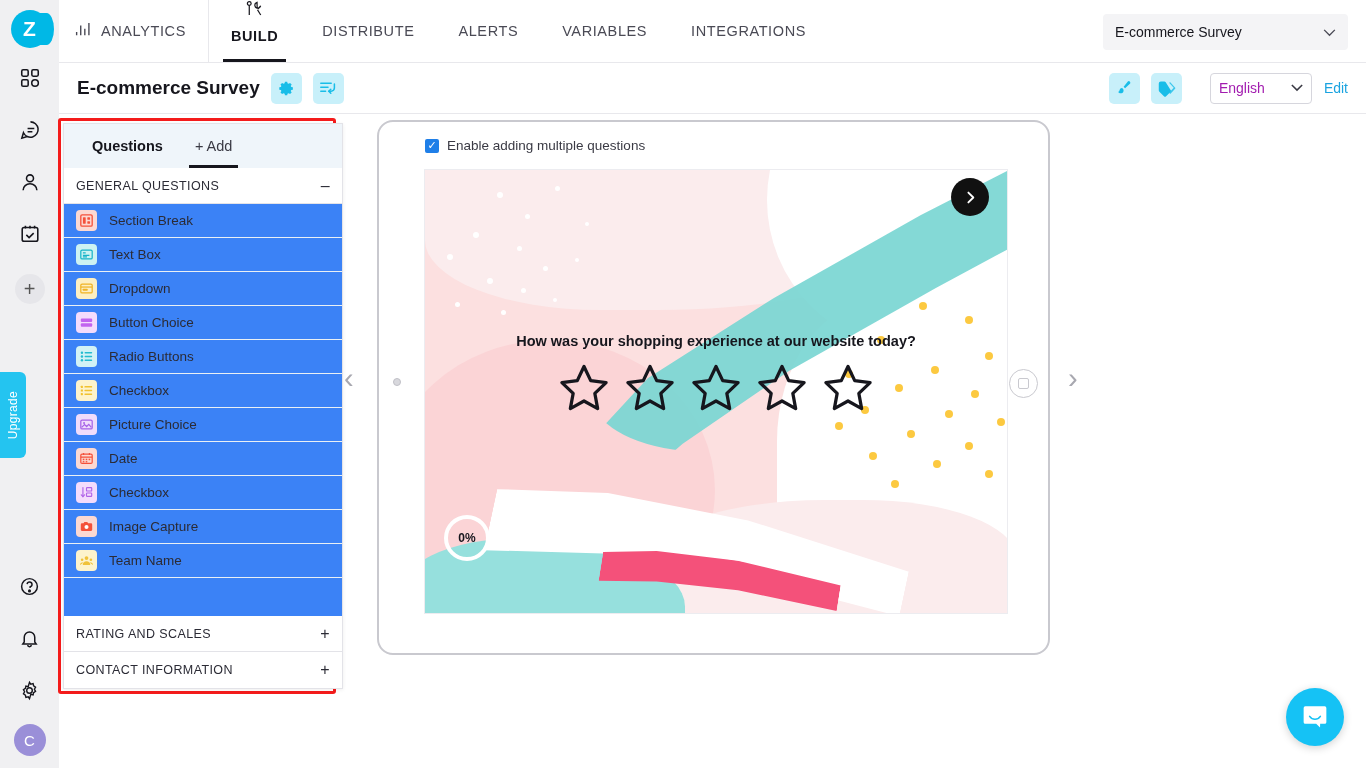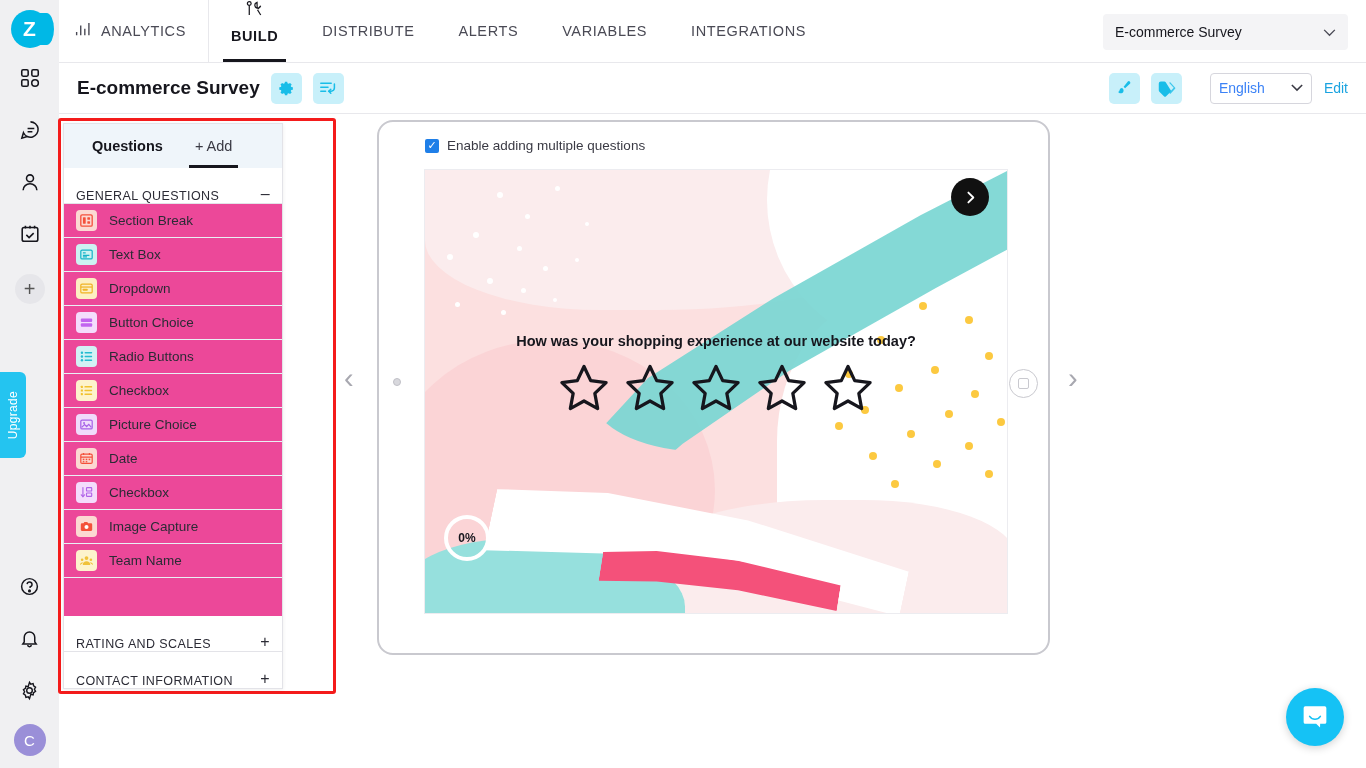--- a/index.html
+++ b/index.html
@@ -101,52 +101,52 @@
     display: flex; align-items: center; justify-content: center;
     margin-left: 11px; cursor: pointer;
   }
   #subheader-right {
     margin-left: auto; display: flex; align-items: center; gap: 0;
   }
   #lang-select {
     width: 102px; height: 31px; border: 1px solid #d6d6dd;
     border-radius: 4px; margin-left: 28px;
     display: flex; align-items: center; padding: 0 8px;
-    font-size: 14px; color: #3b82f6; cursor: pointer;
+    font-size: 14px; color: #a21caf; cursor: pointer;
   }
   #lang-select .chev { margin-left: auto; color: #3a3a44; font-size: 12px; }
   #edit-link { margin-left: 12px; font-size: 14px; color: #1aa3e0; cursor: pointer; }
 
   
   #qpanel-outline {
     position: absolute; left: 58px; top: 118px; width: 278px; height: 576px;
     border: 3px solid #f41b1b; border-radius: 3px;
   }
   #qpanel {
-    position: absolute; left: 63px; top: 123px; width: 220px; height: 566px;
-    background: #ec4899; border: 1px solid #e3e3e8;
+    position: absolute; left: 63px; top: 123px; width: 280px; height: 566px;
+    background: #3b82f6; border: 1px solid #e3e3e8;
     box-shadow: 0 1px 4px rgba(0,0,0,.07);
     display: flex; flex-direction: column; overflow: hidden;
   }
   #qpanel-tabs {
     height: 44px; background: #eff5fa; display: flex; align-items: stretch;
     padding-left: 12px; flex: 0 0 auto;
   }
   .qtab {
     display: flex; align-items: center; padding: 0 16px;
     font-size: 14.5px; color: #16161d; font-weight: bold; cursor: pointer;
     position: relative;
   }
   .qtab.sub { font-weight: normal; color: #3a3a44; }
   .qtab.sub::after {
     content: ""; position: absolute; left: 10px; right: 10px; bottom: 0;
     height: 3px; background: #16161d;
   }
   .group-head {
-    height: 36px; display: flex; align-items: flex-end;
+    height: 36px; display: flex; align-items: center;
     padding: 0 12px; font-size: 12.5px; letter-spacing: .4px;
     color: #2b2b35; border-bottom: 1px solid #e3e3e8;
     cursor: pointer; flex: 0 0 auto; background:#fff;
   }
   .group-head .sign { margin-left: auto; font-size: 16px; color: #2b2b35; }
   #qlist {
     flex: 1 1 auto; overflow-y: auto; position: relative;
   }
   #qlist::-webkit-scrollbar { width: 7px; }
   #qlist::-webkit-scrollbar-thumb { background: #c9c9cf; border-radius: 4px; }

